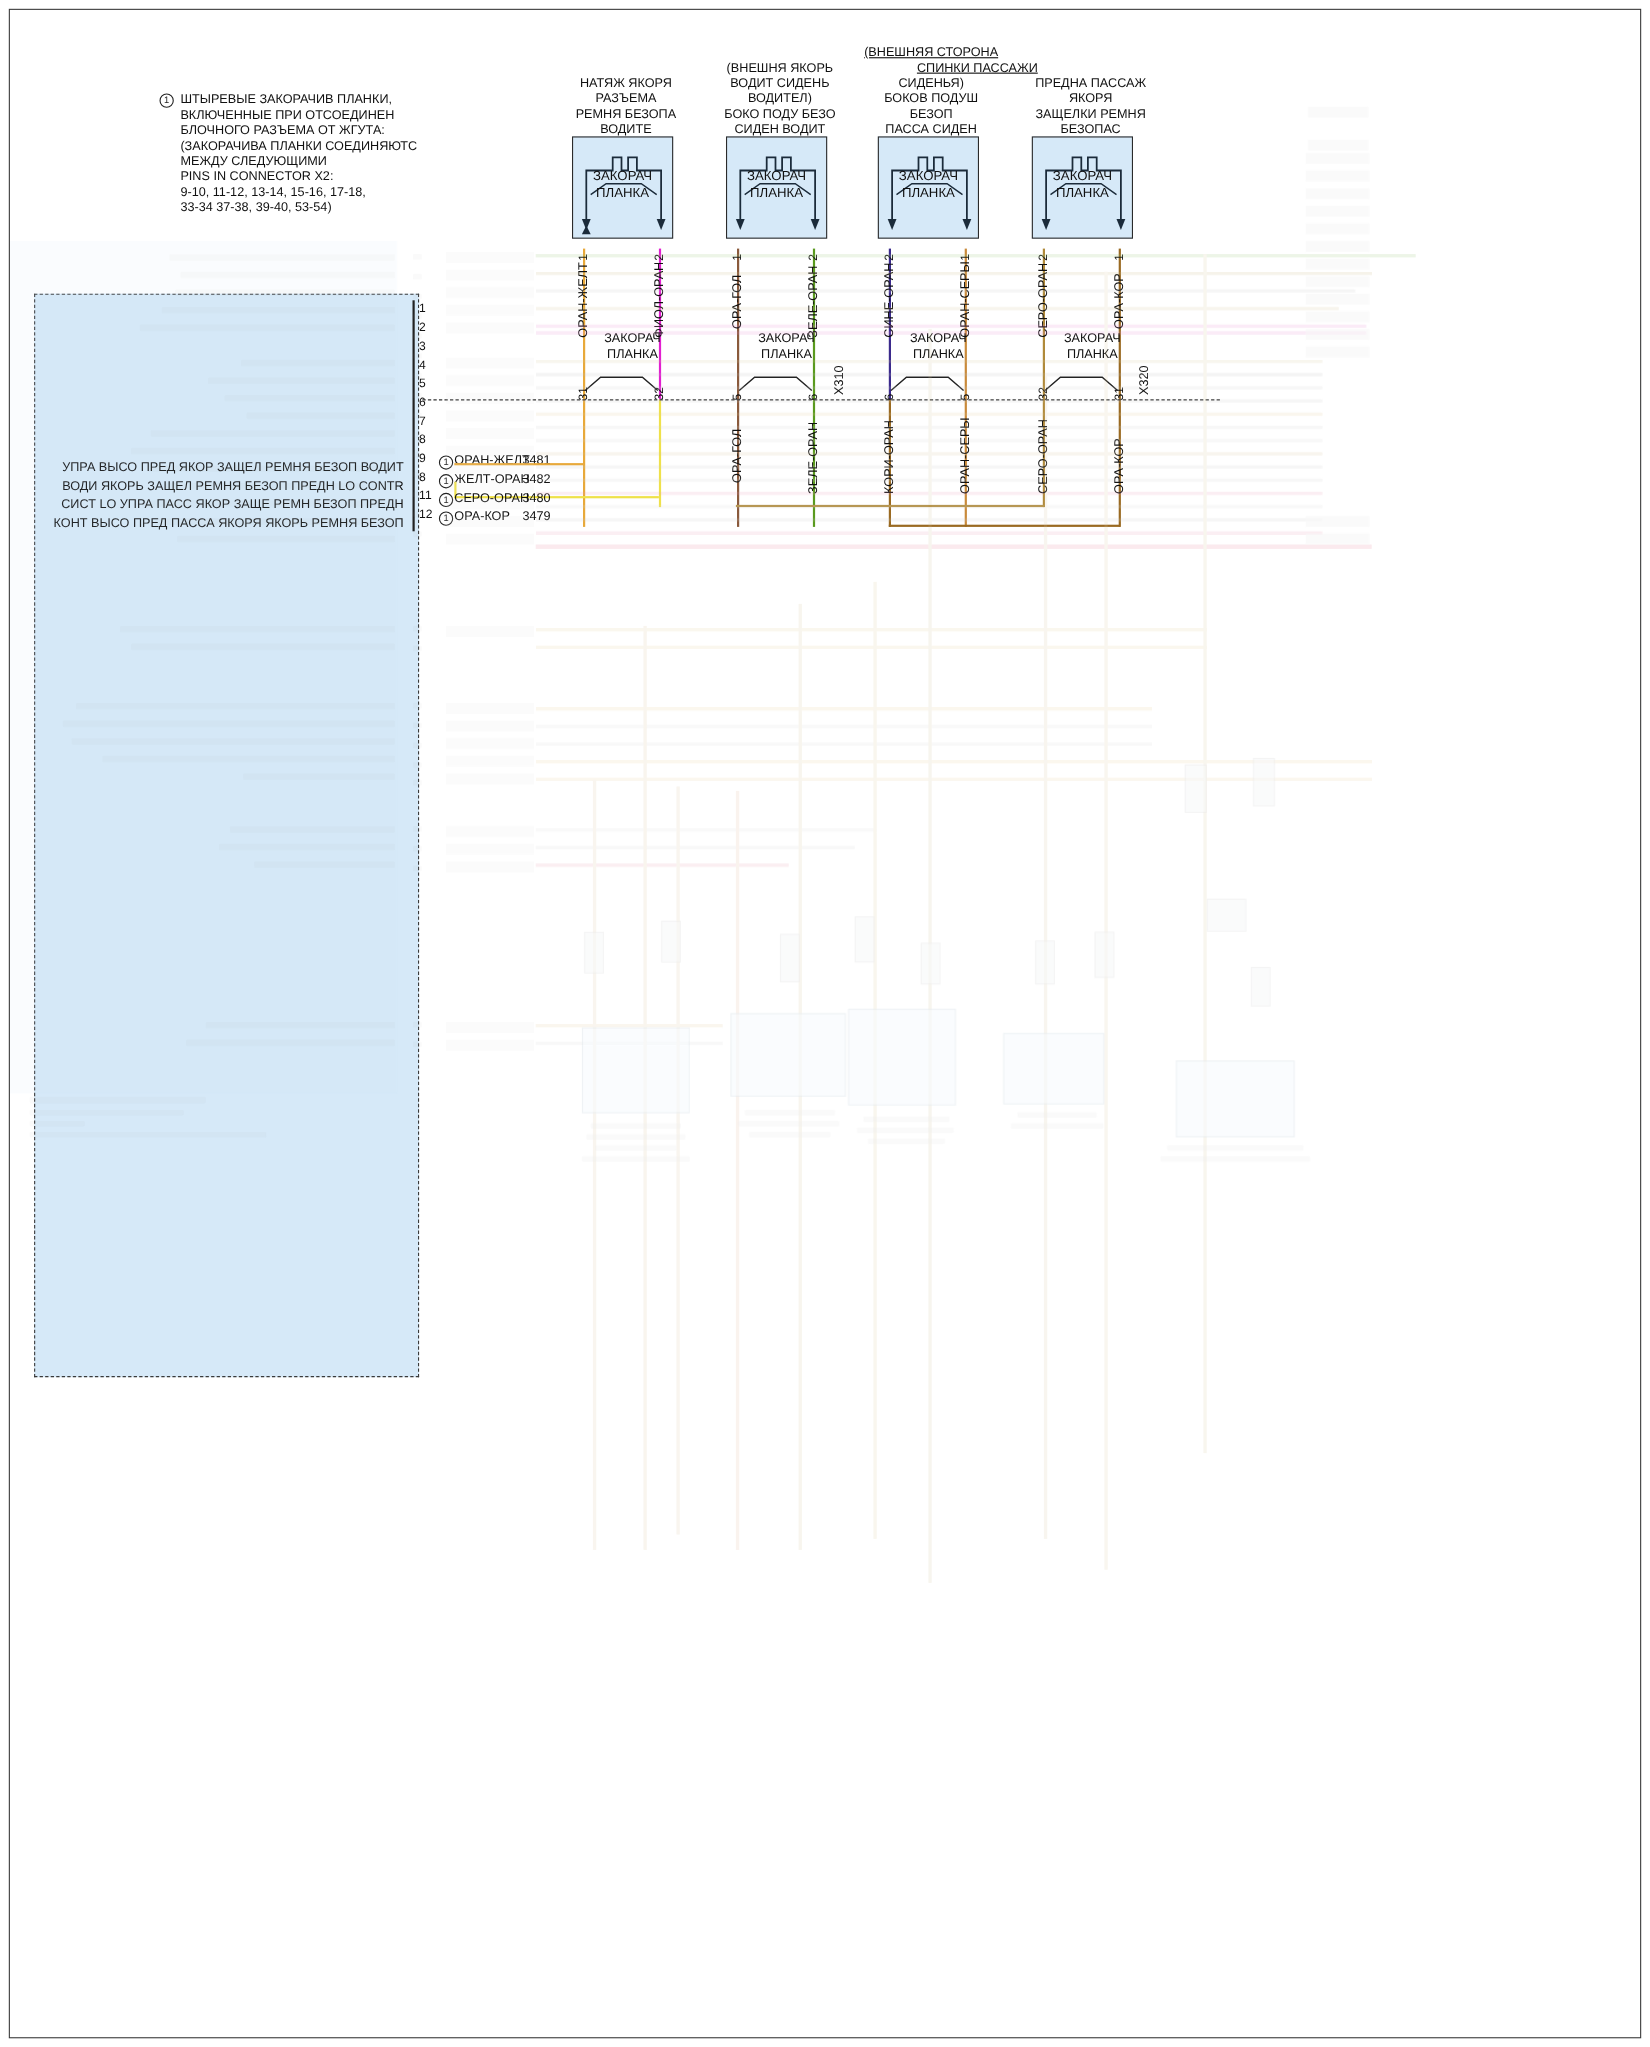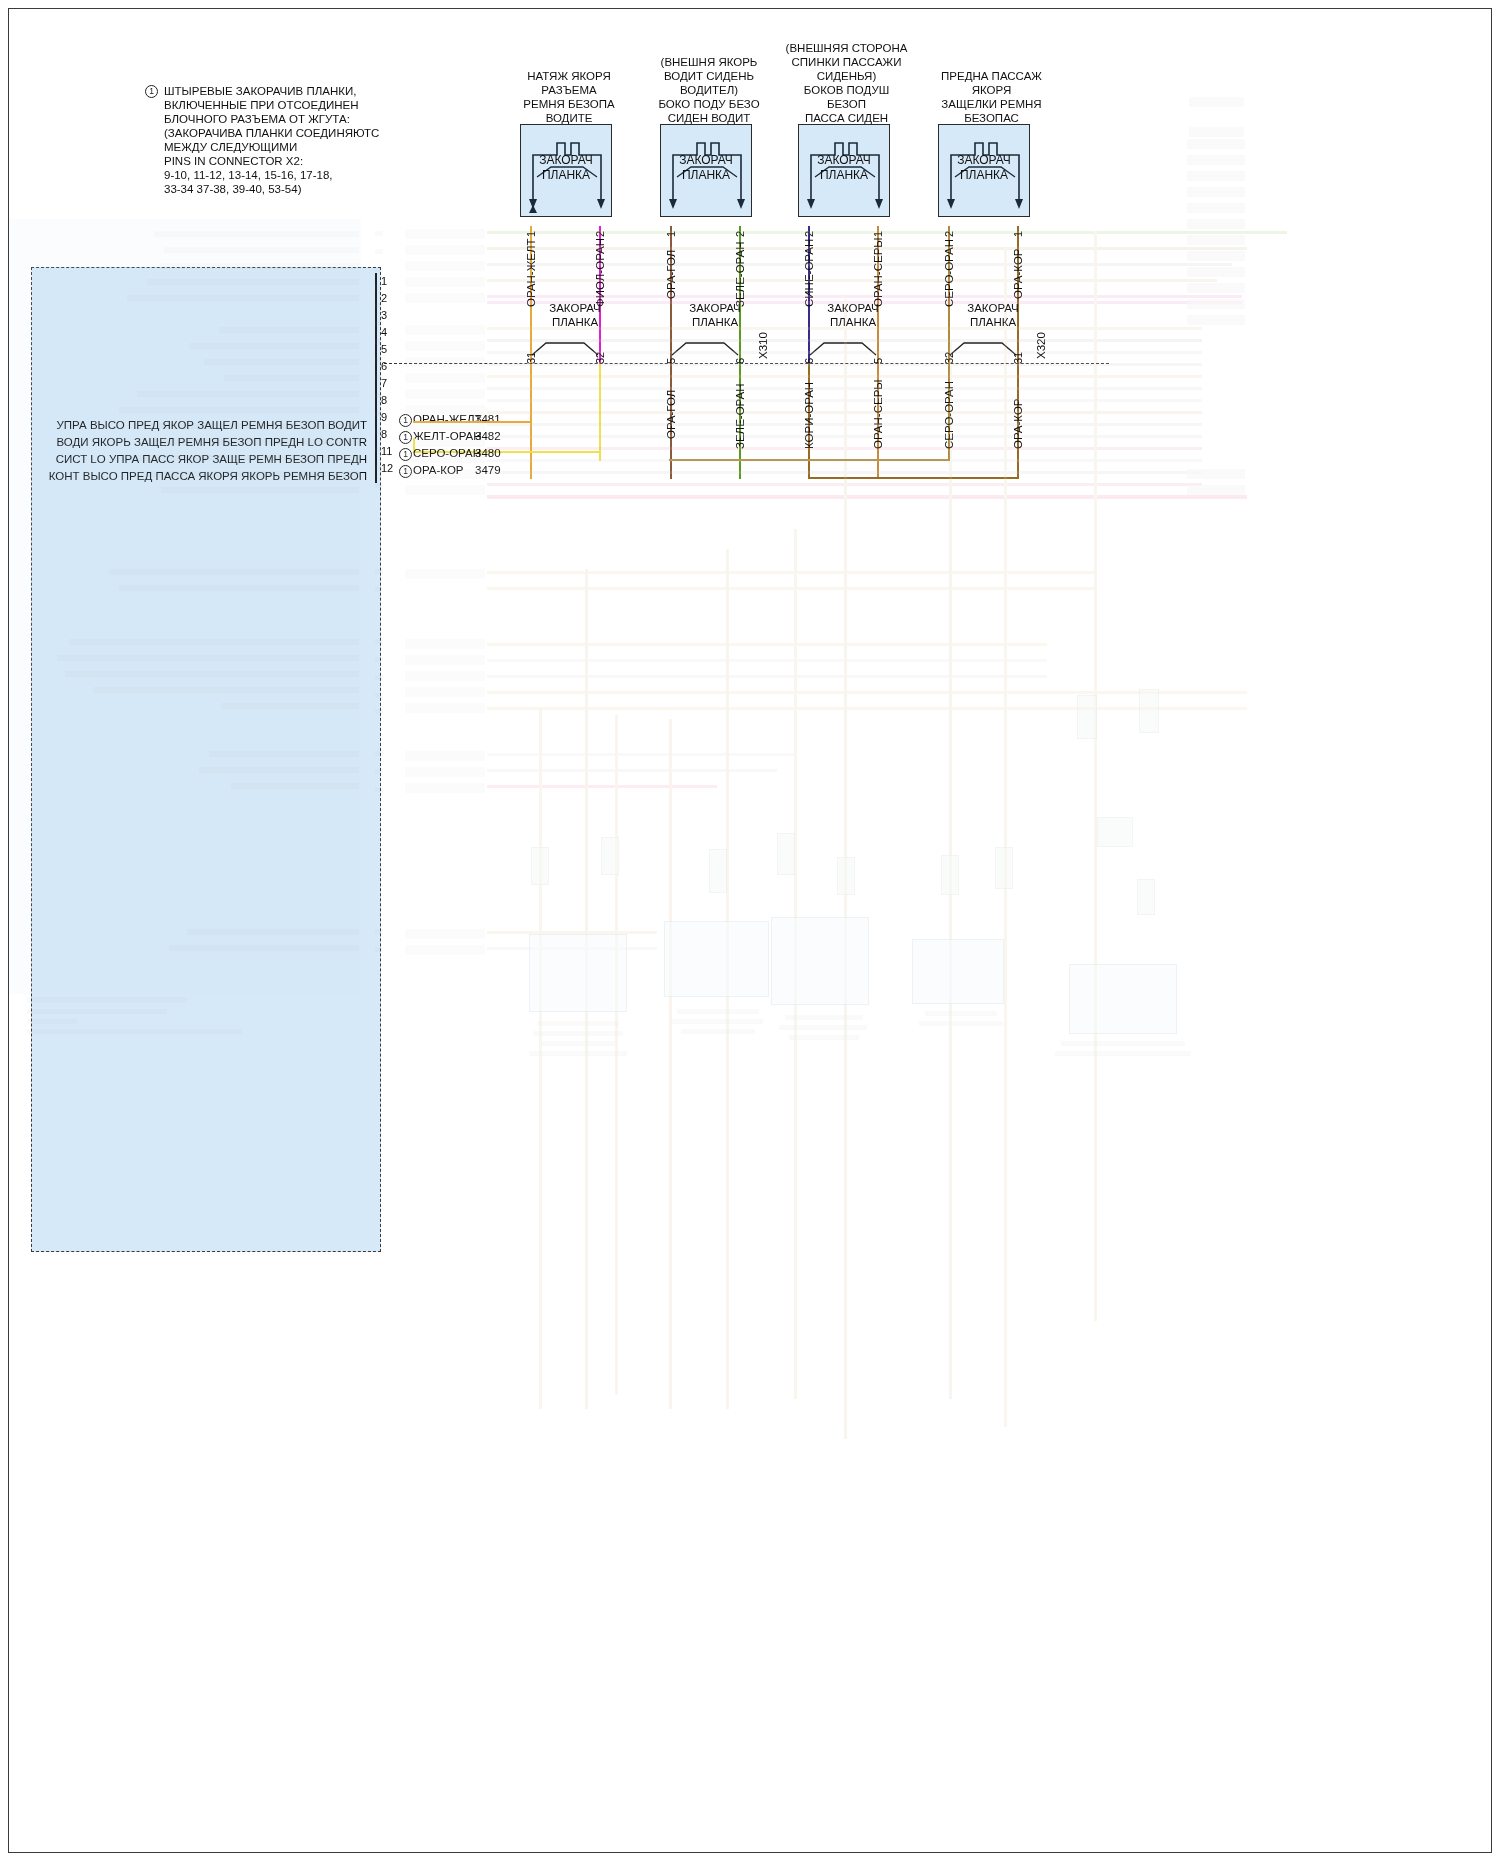--- a/index.html
+++ b/index.html
@@ -121,22 +121,22 @@
 
     <div class="pinnum" style="left:656px;top:355px;">5</div>
     <div class="pinnum" style="left:725px;top:355px;">6</div>
     <div class="xlabel" style="left:748px;top:350px;font-size:11.5px;">X310</div>
 
     <div class="vlabel" style="left:656px;top:430px;">ОРА-ГОЛ</div>
     <div class="vlabel" style="left:725px;top:440px;">ЗЕЛЕ-ОРАН</div>
   </div>
 
   <div>
-    <div class="hdr" style="left:750px;top:32px;width:175px;">(ВНЕШНЯЯ СТОРОНА</div>
-    <div class="hdr" style="left:750px;top:46px;width:175px;">СПИНКИ ПАССАЖИ</div>
+    <div class="hdr" style="left:750px;top:32px;width:175px;text-decoration:underline;">(ВНЕШНЯЯ СТОРОНА</div>
+    <div class="hdr" style="left:792px;top:46px;width:175px;text-decoration:underline;">СПИНКИ ПАССАЖИ</div>
     <div class="hdr" style="left:750px;top:60px;width:175px;">СИДЕНЬЯ)</div>
     <div class="hdr" style="left:750px;top:74px;width:175px;">БОКОВ ПОДУШ</div>
     <div class="hdr" style="left:750px;top:88px;width:175px;">БЕЗОП</div>
     <div class="hdr" style="left:750px;top:102px;width:175px;">ПАССА СИДЕН</div>
 
     <div class="box" style="left:789px;top:115px;width:92px;height:93px;">
       <svg width="92" height="93" style="position:absolute;left:0;top:0;">
         <path d="M12 80 L12 30 L36 30 L36 18 L44 18 L44 30 L50 30 L50 18 L58 18 L58 30 L80 30 L80 80" fill="none" stroke="#1b2b3a" stroke-width="1.6"></path>
         <path d="M16 52 L30 42 L62 42 L76 52" fill="none" stroke="#1b2b3a" stroke-width="1.3"></path>
         <polygon points="8,74 16,74 12,84" fill="#1b2b3a"></polygon>

